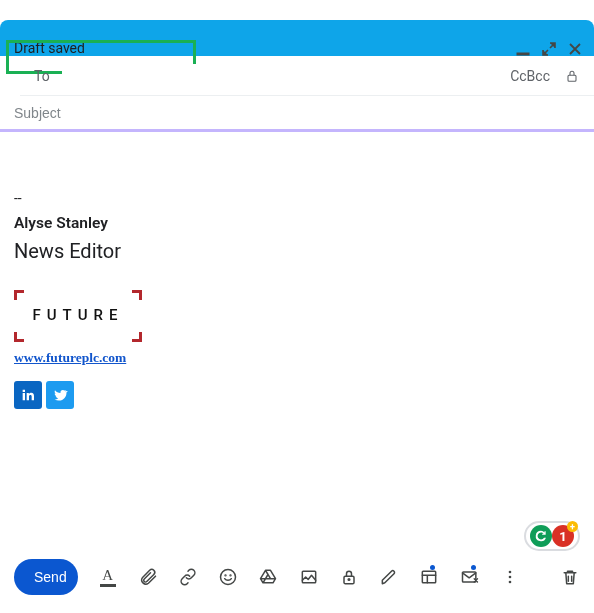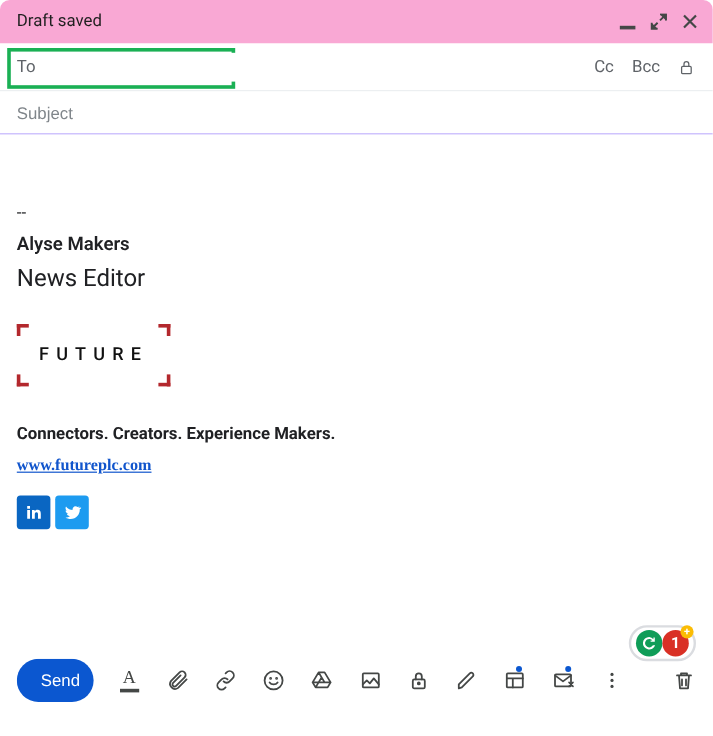--- a/index.html
+++ b/index.html
@@ -8,74 +8,76 @@
     font-size: 14px;
     color: #202124;
     background: #fff;
     width: 594px;
     height: 613px;
     overflow: hidden;
     position: relative;
   }
   
   .header {
-    background: #f9a8d4;
+    background: #0ea5e9;
     height: 36px;
     display: flex;
-    align-items: center;
+    align-items: flex-end;
     justify-content: space-between;
     padding: 0 12px 0 14px;
     border-top-left-radius: 8px;
     border-top-right-radius: 8px;
+    margin-top: 20px;
   }
   .header-title { font-size: 14px; color: #1f1f1f; }
   .header-icons { display: flex; gap: 12px; color: #444746; }
   .hicon { width: 14px; height: 14px; display:flex; align-items:center; justify-content:center; cursor:pointer; }
   .hicon svg { width: 14px; height: 14px; stroke: #444746; fill:#444746; }
 
   
   .to-row {
     display: flex;
     align-items: center;
     padding: 16px 14px;
     height: 40px;
     position: relative;
     border-bottom: 1px solid #eceff1;
+    margin-left: 20px;
   }
   .to-label {
     color: #5f6368;
     font-size: 14px;
     margin-right: 8px;
     width: 20px;
   }
   .to-input {
     border: none;
     outline: none;
     font-size: 14px;
     flex: 1;
     height: 24px;
   }
-  .ccbcc { display:flex; gap:15px; color:#5f6368; font-size:14px; align-items:flex-end; margin-right:14px;}
+  .ccbcc { display:flex; gap:0; color:#5f6368; font-size:14px; align-items:flex-end; margin-right:14px;}
   .lock-ic { width:16px; height:16px; display:flex; align-items:center; justify-content:center; color:#5f6368;}
   .lock-ic svg { width:16px; height:16px; fill:none; stroke:#5f6368; stroke-width:1.6;}
   .highlight-box {
     position:absolute;
     left:6px; top:40px;
     width:190px; height:34px;
     border:3px solid #1ab054;
     pointer-events:none;
   }
 
   
   .subject-row {
     height: 36px;
     padding: 0 14px;
     display:flex;
     align-items:center;
-    border-bottom: 1px solid #c4b5fd;
+    border-bottom: 3px solid #c4b5fd;
   }
   .subject-input {
     border:none; outline:none;
     font-size:14px; color:#202124;
     width:100%;
   }
   .subject-input::placeholder { color:#80868b; }
 
   
   .body-area {
@@ -110,21 +112,21 @@
   
   .float-badges { position:absolute; right:14px; bottom:62px; display:flex; gap:0;
                   background:#fff; border:2px solid #dadce0; border-radius:22px; padding:2px 4px; align-items:center;}
   .badge { width:22px; height:22px; border-radius:50%; display:flex; align-items:center; justify-content:center; font-size:13px; font-weight:700; color:#fff;}
   .badge-g { background:#0f9d58; font-size:15px;}
   .badge-r { background:#d93025; position:relative;}
   .badge-r .plus { position:absolute; top:-4px; right:-4px; width:11px; height:11px; background:#fbbc04; border-radius:50%; color:#fff; font-size:9px; display:flex; align-items:center; justify-content:center;}
 
   
   .toolbar {
-    position:absolute; bottom:24px; left:0; right:0;
+    position:absolute; bottom:14px; left:0; right:0;
     height:44px; display:flex; align-items:center;
     padding: 0 14px; gap:20px;
   }
   .send-wrap { display:flex; height:36px; border-radius:18px; overflow:hidden;}
   .send-btn { background:#0b57d0; color:#fff; border:none; padding:0 20px; font-size:14px; font-weight:500; cursor:pointer; display:flex; align-items:center;}
   .send-more { background:#0b57d0; color:#fff; border:none; border-left:1px solid rgba(255,255,255,0.35); width:28px; cursor:pointer; display:flex; align-items:center; justify-content:center;}
   .send-more svg { width:10px; height:10px; fill:#fff;}
   .ticon { width:32px; height:32px; display:flex; align-items:center; justify-content:center; border-radius:4px; cursor:pointer; position:relative;}
   .ticon svg { width:20px; height:20px; fill:none; stroke:#444746; stroke-width:1.8; stroke-linecap:round; stroke-linejoin:round;}
   .ticon.fill svg { fill:#444746; stroke:none;}
@@ -174,32 +176,31 @@
       </svg>
   </span>
 </div>
 
 <div class="subject-row">
   <input class="subject-input" placeholder="Subject" style="">
 </div>
 
 <div class="body-area">
   <div class="dash">--</div>
-  <div class="sig-name">Alyse Makers</div>
+  <div class="sig-name">Alyse Stanley</div>
   <div class="sig-role">News Editor</div>
 
   <div class="logo-block">
     <span class="corner c-tl"></span>
       <span class="corner c-tr"></span>
     <span class="corner c-bl"></span>
       <span class="corner c-br"></span>
     <span class="logo-text">FUTURE</span>
   </div>
 
-  <div class="tagline">Connectors. Creators. Experience Makers.</div>
   <a class="site-link">www.futureplc.com</a>
 
   <div class="social">
     <span class="sbox linkedin">
       <svg viewBox="0 0 24 24">
           <path d="M4 4h3.5v3.5H4zM4 9h3.5v11H4zM10 9h3.3v1.6c.6-1 1.8-1.9 3.6-1.9 3 0 4.1 1.9 4.1 5v6.3h-3.5v-5.6c0-1.5-.5-2.5-1.9-2.5-1.1 0-1.8.8-2 1.6-.1.3-.1.7-.1 1v5.5H10z"></path>
         </svg>
     </span>
     <span class="sbox twitter">
       <svg viewBox="0 0 24 24">

